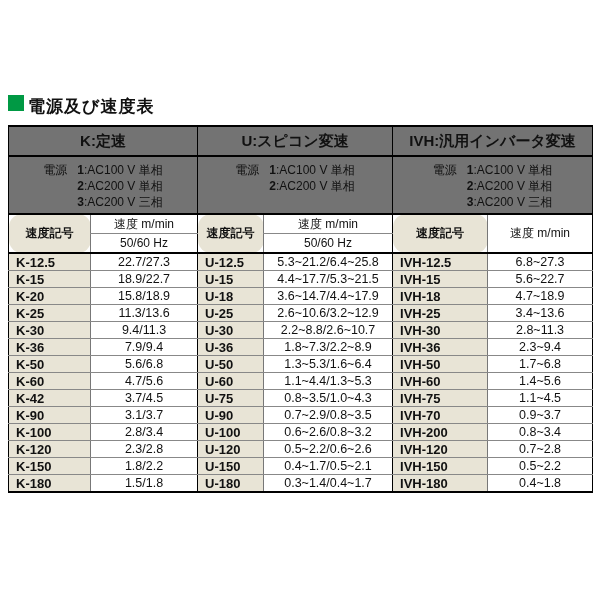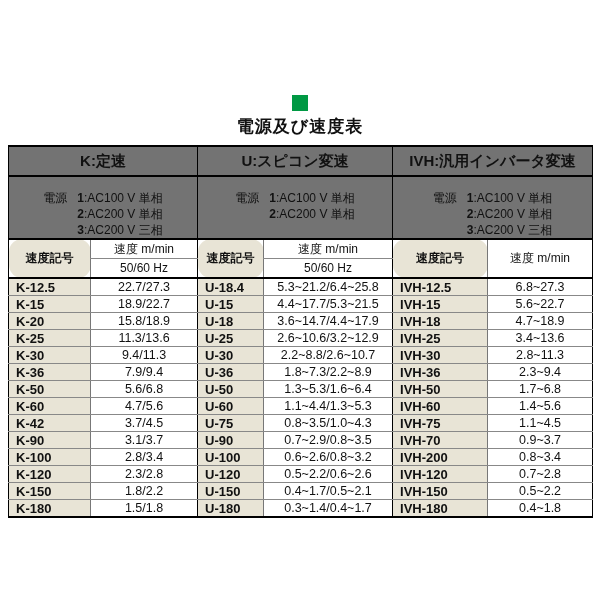--- a/index.html
+++ b/index.html
@@ -1,36 +1,36 @@
 <!DOCTYPE html>
 <html><head>
 <meta charset="utf-8">
 <style>
   html,body{margin:0;padding:0;background:#fff;}
   body{width:600px;height:600px;overflow:hidden;
        font-family:"Liberation Sans","DejaVu Sans",sans-serif;color:#111;}
   .page{padding:95px 8px 0 8px;box-sizing:border-box;}
-  .title-row{display:flex;align-items:center;gap:4px;margin-bottom:7px;flex-direction:column;}
+  .title-row{display:flex;gap:4px;margin-bottom:7px;}
   .bullet{width:16px;height:16px;background:#009944;display:inline-block;flex:0 0 auto;}
   .title-text{font-size:17px;font-weight:bold;letter-spacing:1px;}
 
   table{border-collapse:collapse;table-layout:fixed;width:584px;
         border-top:2px solid #000;border-bottom:2px solid #000;
         border-left:1px solid #000;border-right:1px solid #000;}
   th,td{padding:0;margin:0;overflow:hidden;white-space:nowrap;}
 
   .green{background:#737373;}
   .beige{background:#e8e4d6;}
   .white{background:#ffffff;}
 
   tr.hrow th{height:28px;font-size:15px;font-weight:bold;text-align:center;
              border-bottom:2px solid #000;}
   tr.prow td{height:56px;vertical-align:top;border-bottom:2px solid #000;
              font-size:12px;text-align:center;}
-  .pblock{display:inline-block;text-align:left;padding-top:13px;line-height:16px;}
+  .pblock{display:inline-block;text-align:left;padding-top:5px;line-height:16px;}
   .plabel{display:inline-block;width:34px;}
   .pnum{font-weight:bold;}
 
   .secl{border-left:1px solid #000;}
   .vdiv{border-left:1px solid #777;}
 
   tr.sub1 th,tr.sub2 th{font-size:12px;text-align:center;height:18px;font-weight:normal;}
   .code-h{font-weight:bold !important;border-bottom:2px solid #000;border-radius:13px;}
   .binner{border-bottom:1px solid #888;}
   .bthick{border-bottom:2px solid #000;}
@@ -95,21 +95,21 @@
       </tr>
       <tr class="sub2">
         <th class="white bthick vdiv">50/60 Hz</th>
         <th class="white bthick vdiv">50/60 Hz</th>
       </tr>
     </thead>
     <tbody>
       <tr class="data">
         <td class="c beige">K-12.5</td>
         <td class="v white vdiv">22.7/27.3</td>
-        <td class="c beige secl">U-18.4</td>
+        <td class="c beige secl">U-12.5</td>
         <td class="v white vdiv">5.3~21.2/6.4~25.8</td>
         <td class="c beige secl">IVH-12.5</td>
         <td class="v white vdiv">6.8~27.3</td>
       </tr>
       <tr class="data">
         <td class="c beige">K-15</td>
         <td class="v white vdiv">18.9/22.7</td>
         <td class="c beige secl">U-15</td>
         <td class="v white vdiv">4.4~17.7/5.3~21.5</td>
         <td class="c beige secl">IVH-15</td>

